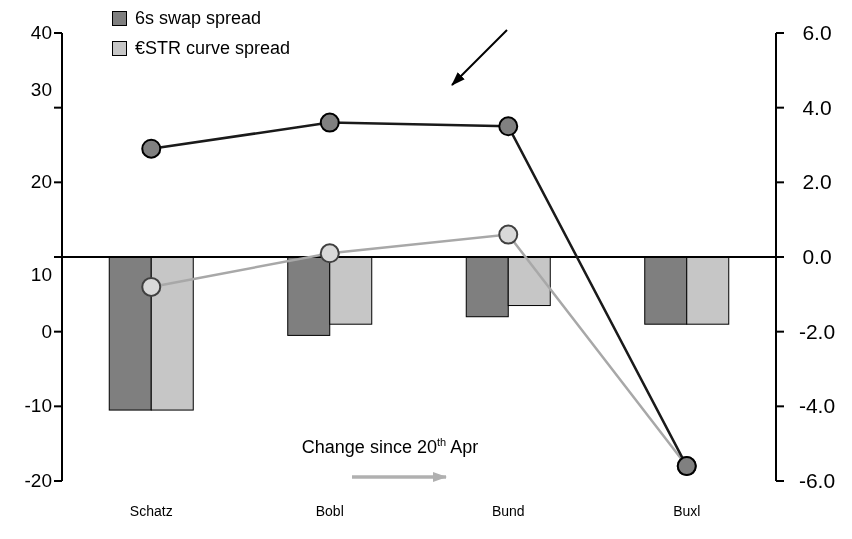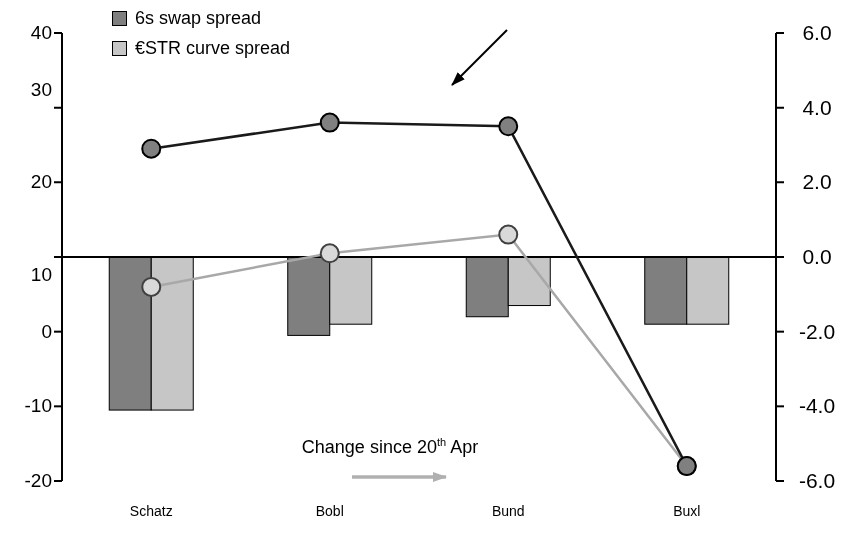--- a/index.html
+++ b/index.html
@@ -1,17 +1,17 @@
 <!DOCTYPE html>
 <html><head>
 <meta charset="utf-8">
 <style>
   html,body{margin:0;padding:0;background:#fff;}
   .chart{position:relative;width:852px;height:539px;background:#ffffff;
-         font-family:"Liberation Sans",sans-serif;color:#000;overflow:hidden;border-radius:10px;}
+         font-family:"Liberation Sans",sans-serif;color:#000;overflow:hidden;}
   .chart svg{position:absolute;left:0;top:0;}
   .layer{position:absolute;inset:0;pointer-events:none;}
   .legend{position:absolute;left:112px;top:8px;}
   .legend-item{display:flex;align-items:center;margin-bottom:9px;font-size:18px;}
   .swatch{width:13px;height:13px;border:1px solid #000;margin-right:8px;display:inline-block;flex:none;}
   .anno-curve{position:absolute;left:517px;top:16px;font-size:18px;line-height:1.45;}
   .anno-change{position:absolute;left:250px;top:436px;width:280px;text-align:center;font-size:18px;}
   .anno-change sup{font-size:11px;}
   .tickL{position:absolute;left:0;width:52px;text-align:right;font-size:19px;line-height:22px;}
   .tickR{position:absolute;left:786px;width:62px;text-align:center;font-size:21px;line-height:22px;}

